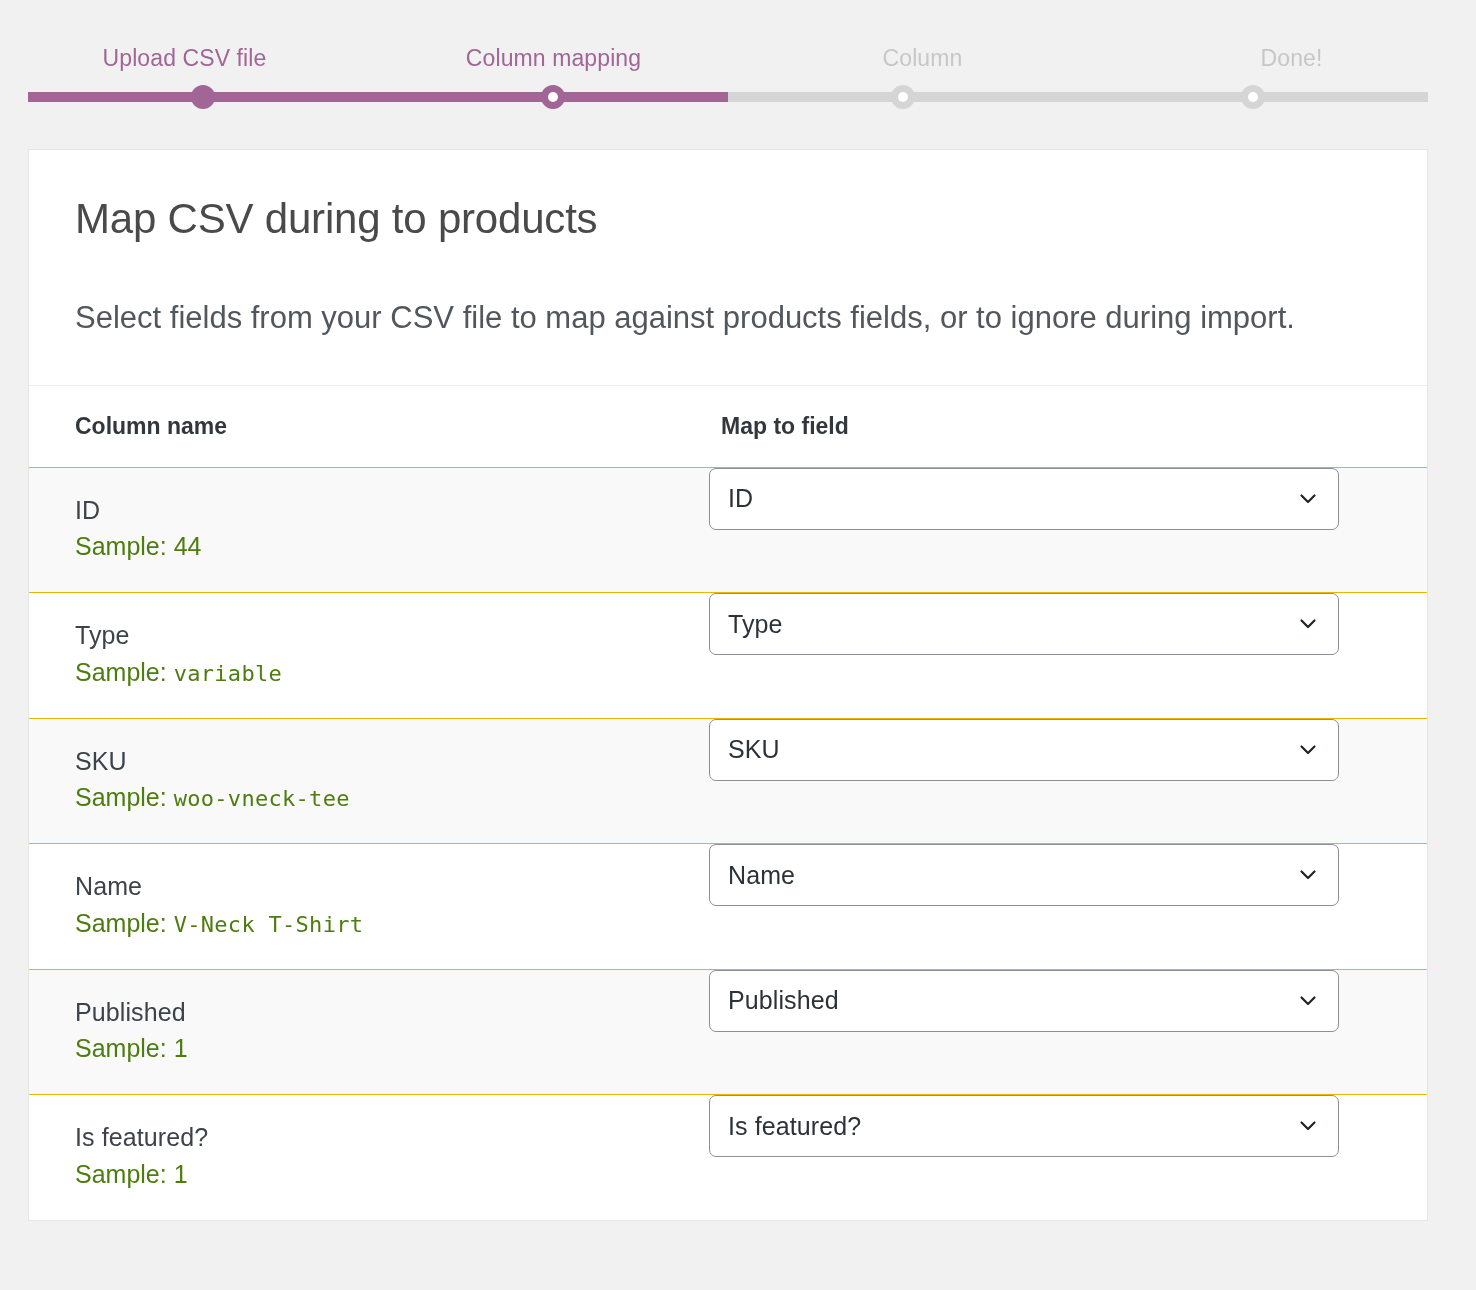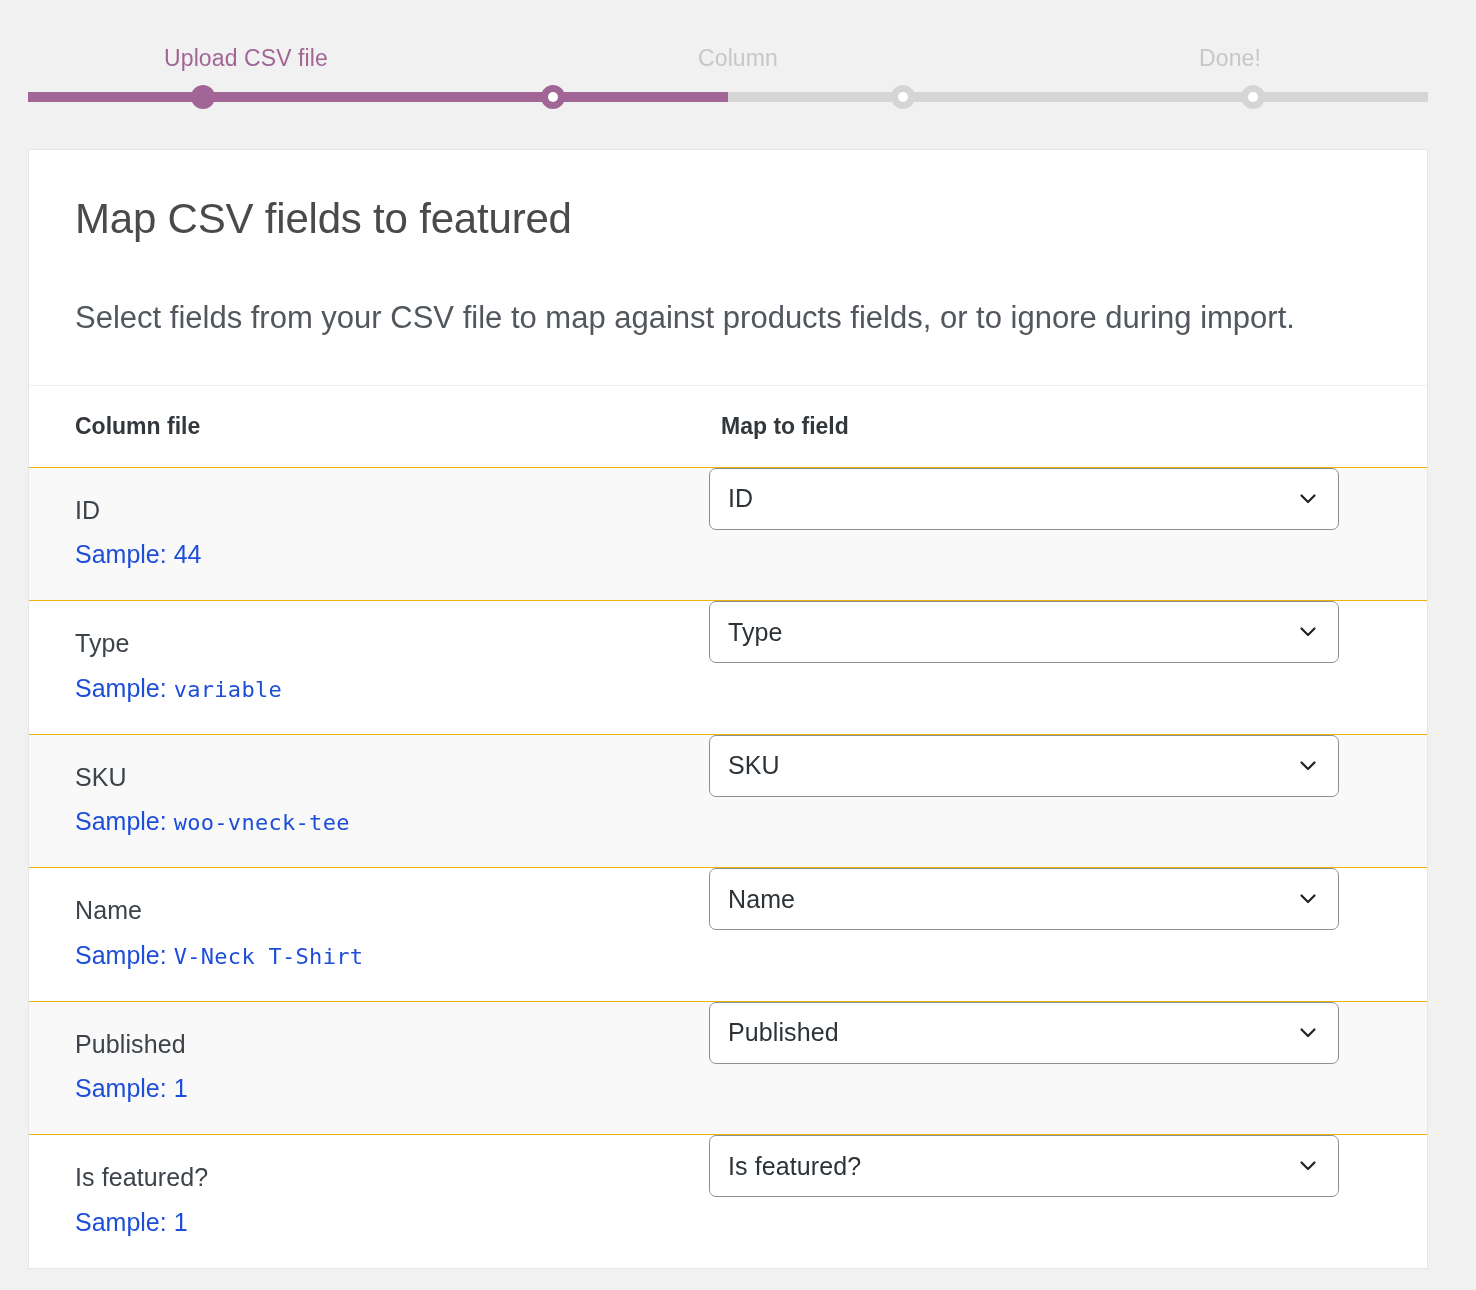--- a/index.html
+++ b/index.html
@@ -163,23 +163,23 @@
     padding: 20px 46px 20px 12px;
     vertical-align: middle;
   }
   .col-title {
     font-size: 25px;
     color: #3c434a;
     line-height: 1.35;
     letter-spacing: 0.1px;
   }
   .col-sample {
-    margin-top: 11px;
+    margin-top: 3px;
     font-size: 25px;
-    color: #1d4ed8;
+    color: #4d7c0f;
     line-height: 1.35;
   }
   .col-sample .sample-value {
     font-family: "DejaVu Sans Mono", "Liberation Mono", monospace;
     font-size: 22px;
     letter-spacing: 0.3px;
   }
 
   
   .select-wrap {
@@ -216,46 +216,47 @@
     margin-left: 8px;
   }
   .chevron svg { display: block; }
 </style>
 </head>
 <body>
 
 <div class="stepper">
   <div class="stepper-labels" id="stepper-labels">
       <div class="step-label done">Upload CSV file</div>
+      <div class="step-label active">Column mapping</div>
       <div class="step-label todo">Column</div>
       <div class="step-label todo">Done!</div>
     </div>
   <div class="stepper-track">
     <div class="stepper-progress" id="stepper-progress" style="width: 50%;"></div>
   <div class="step-dot done" style="left: 12.5%;"></div>
       <div class="step-dot active" style="left: 37.5%;"></div>
       <div class="step-dot todo" style="left: 62.5%;"></div>
       <div class="step-dot todo" style="left: 87.5%;"></div>
     </div>
 </div>
 
 <div class="card">
   <div class="card-header">
-    <h1 class="card-title">Map CSV fields to featured</h1>
+    <h1 class="card-title">Map CSV during to products</h1>
     <p class="card-subtitle">Select fields from your CSV file to map against products fields, or to ignore during import.</p>
   </div>
 
   <table class="map-table">
     <colgroup>
       <col class="col-name">
       <col class="col-field">
     </colgroup>
     <thead>
       <tr>
-        <th class="th-name">Column file</th>
+        <th class="th-name">Column name</th>
         <th class="th-field">Map to field</th>
       </tr>
     </thead>
     <tbody id="table-body">
         <tr class="odd">
           <td>
             <div class="cell-name">
               <div class="col-title">ID</div>
               <div class="col-sample"><span>Sample: </span><span class="">44</span></div>
             </div>

